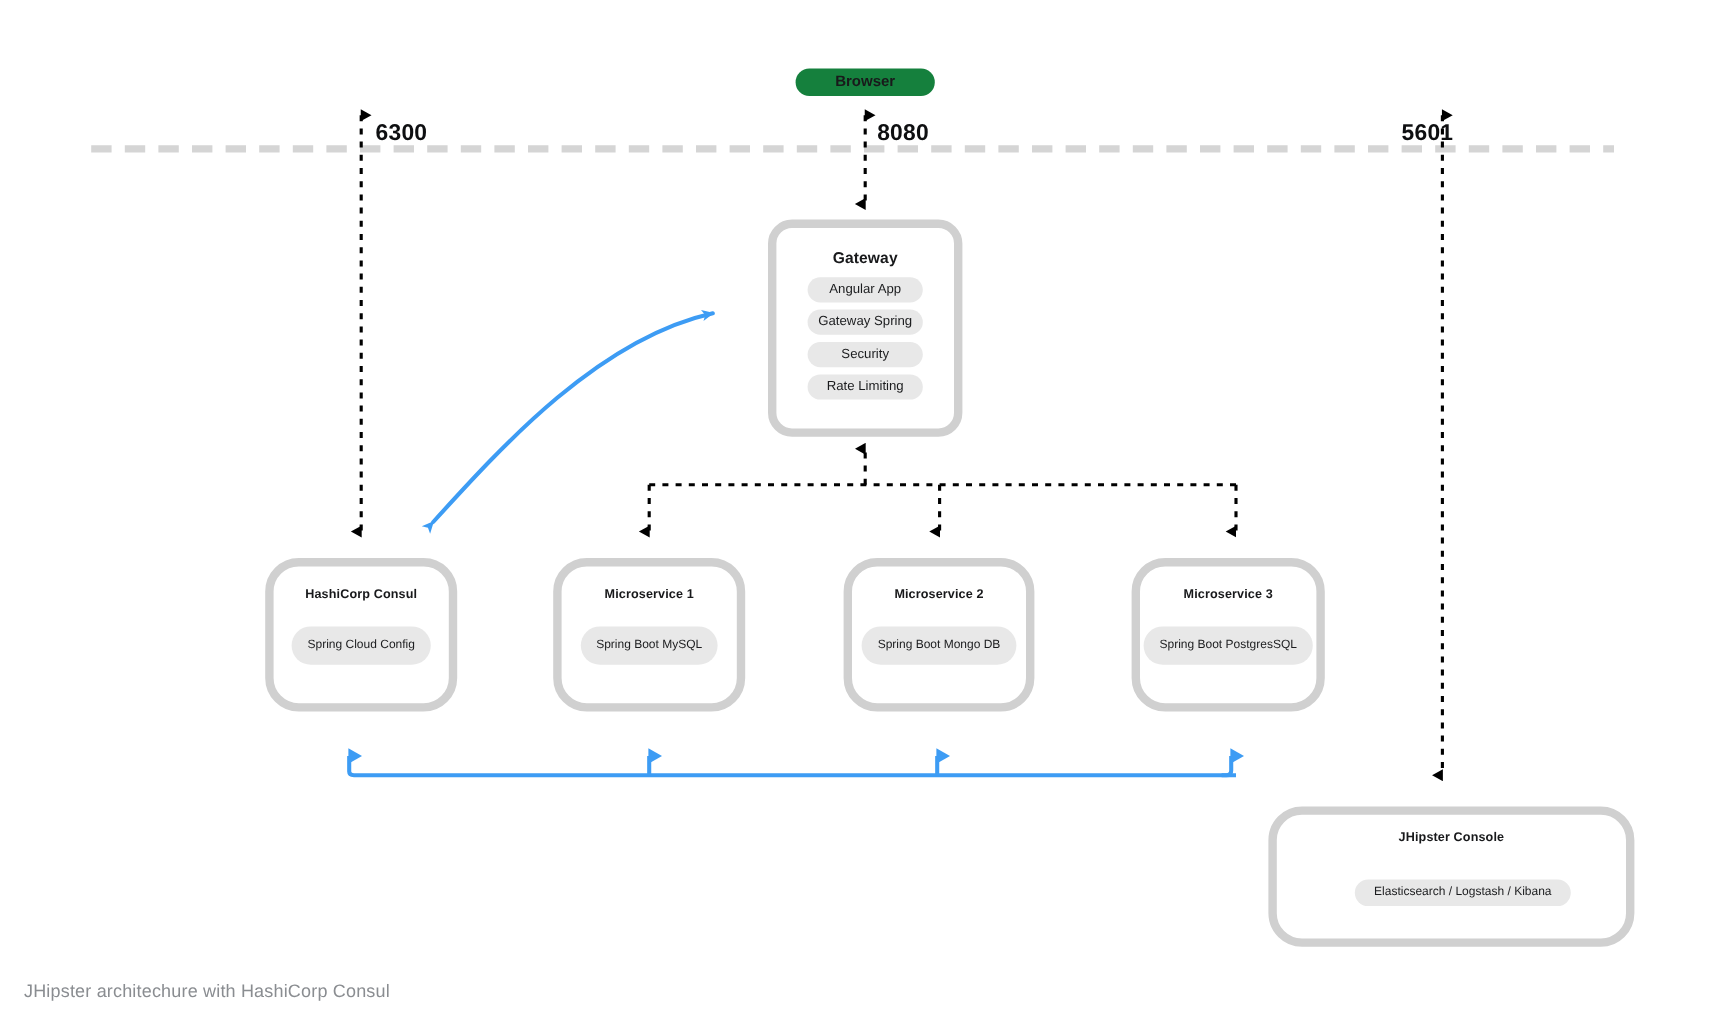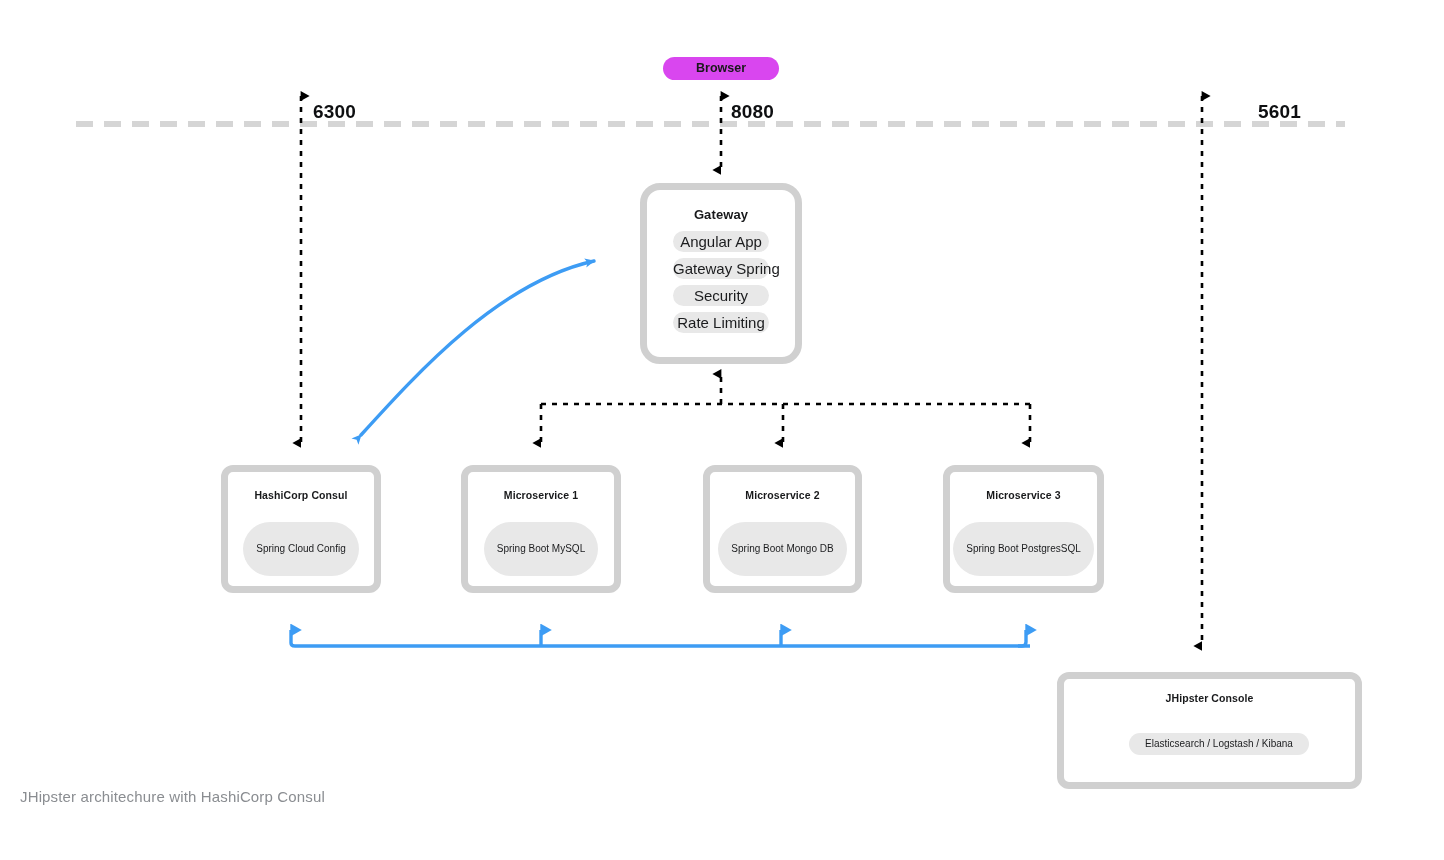--- a/index.html
+++ b/index.html
@@ -26,21 +26,21 @@
     height: 860px;
     pointer-events: none;
   }
 
   
   .node {
     position: absolute;
     box-sizing: border-box;
     background: #ffffff;
     border: 7px solid #d0d0d0;
-    border-radius: 12px;
+    border-radius: 28px;
     box-shadow: 0 0 0 0 transparent;
   }
   .node-title {
     position: absolute;
     left: 0;
     right: 0;
     text-align: center;
     font-weight: bold;
     color: #18191b;
     letter-spacing: .1px;
@@ -65,21 +65,21 @@
   }
 
   
   #browser-pill {
     position: absolute;
     left: 663px;
     top: 57px;
     width: 116px;
     height: 23px;
     line-height: 23px;
-    background: #d946ef;
+    background: #15803d;
     color: #19191b;
     font-size: 12.5px;
     font-weight: bold;
     border-radius: 999px;
     text-align: center;
   }
 
   
   #gateway {
     left: 640px;
@@ -93,39 +93,39 @@
     font-size: 13px;
   }
   #gateway .pill-wrap {
     top: 41px;
     gap: 6px;
   }
   #gateway .pill {
     width: 96px;
     height: 21px;
     line-height: 21px;
-    font-size: 15px;
+    font-size: 11px;
   }
 
   
   .svc {
     top: 465px;
     width: 160px;
     height: 128px;
   }
   .svc .node-title {
     top: 17px;
     font-size: 10.5px;
   }
   .svc .pill-wrap { top: 50px; }
   .svc .pill {
     height: 22px;
     line-height: 22px;
     font-size: 10px;
-    padding: 16px 13px;
+    padding: 5px 13px;
   }
   #consul      { left: 221px; }
   #ms1         { left: 461px; }
   #ms2         { left: 703px; width: 159px; }
   #ms3         { left: 943px; width: 161px; }
 
   
   #console {
     left: 1057px;
     top: 672px;
@@ -147,27 +147,27 @@
   
   .port-label {
     position: absolute;
     font-weight: bold;
     color: #0e0f11;
     font-size: 19px;
     letter-spacing: .2px;
   }
   #port-8500 { left: 313px; top: 101px; }
   #port-8080 { left: 731px; top: 101px; }
-  #port-5601 { left: 1258px; top: 101px; }
+  #port-5601 { left: 1168px; top: 101px; }
 
   
   #caption {
     position: absolute;
     left: 20px;
-    top: 788px;
+    top: 818px;
     font-size: 15px;
     color: #8a8d91;
     letter-spacing: .15px;
   }
 </style>
 </head>
 <body>
 
 <div id="stage">
 

